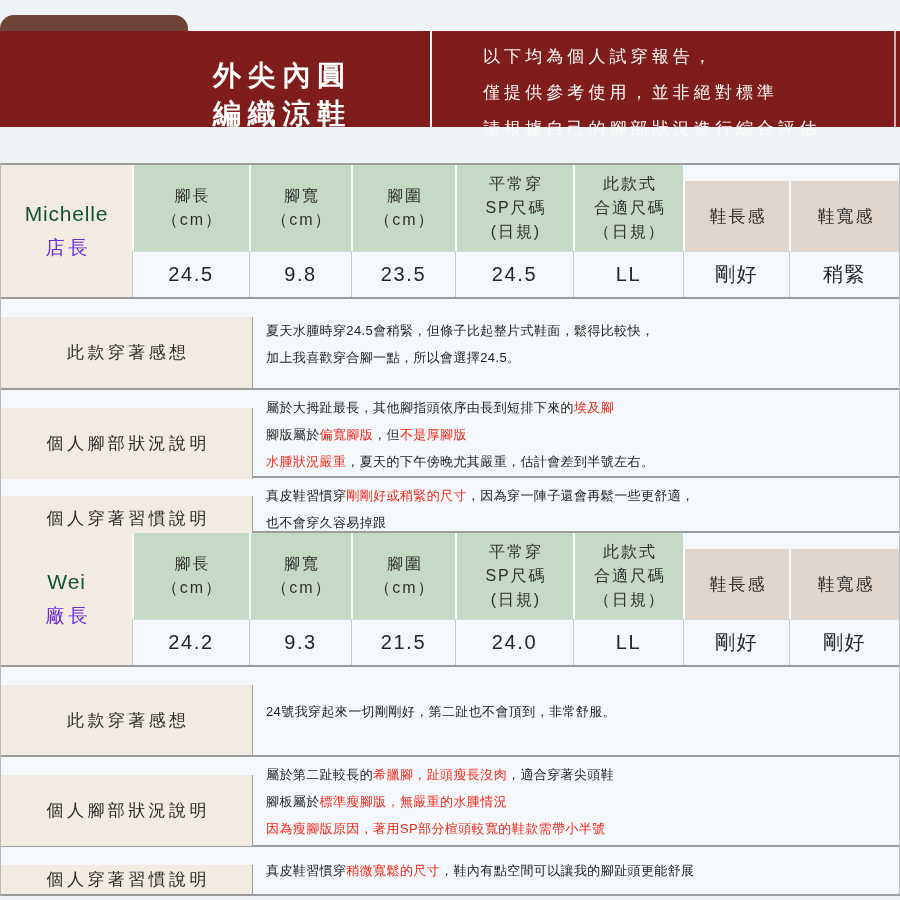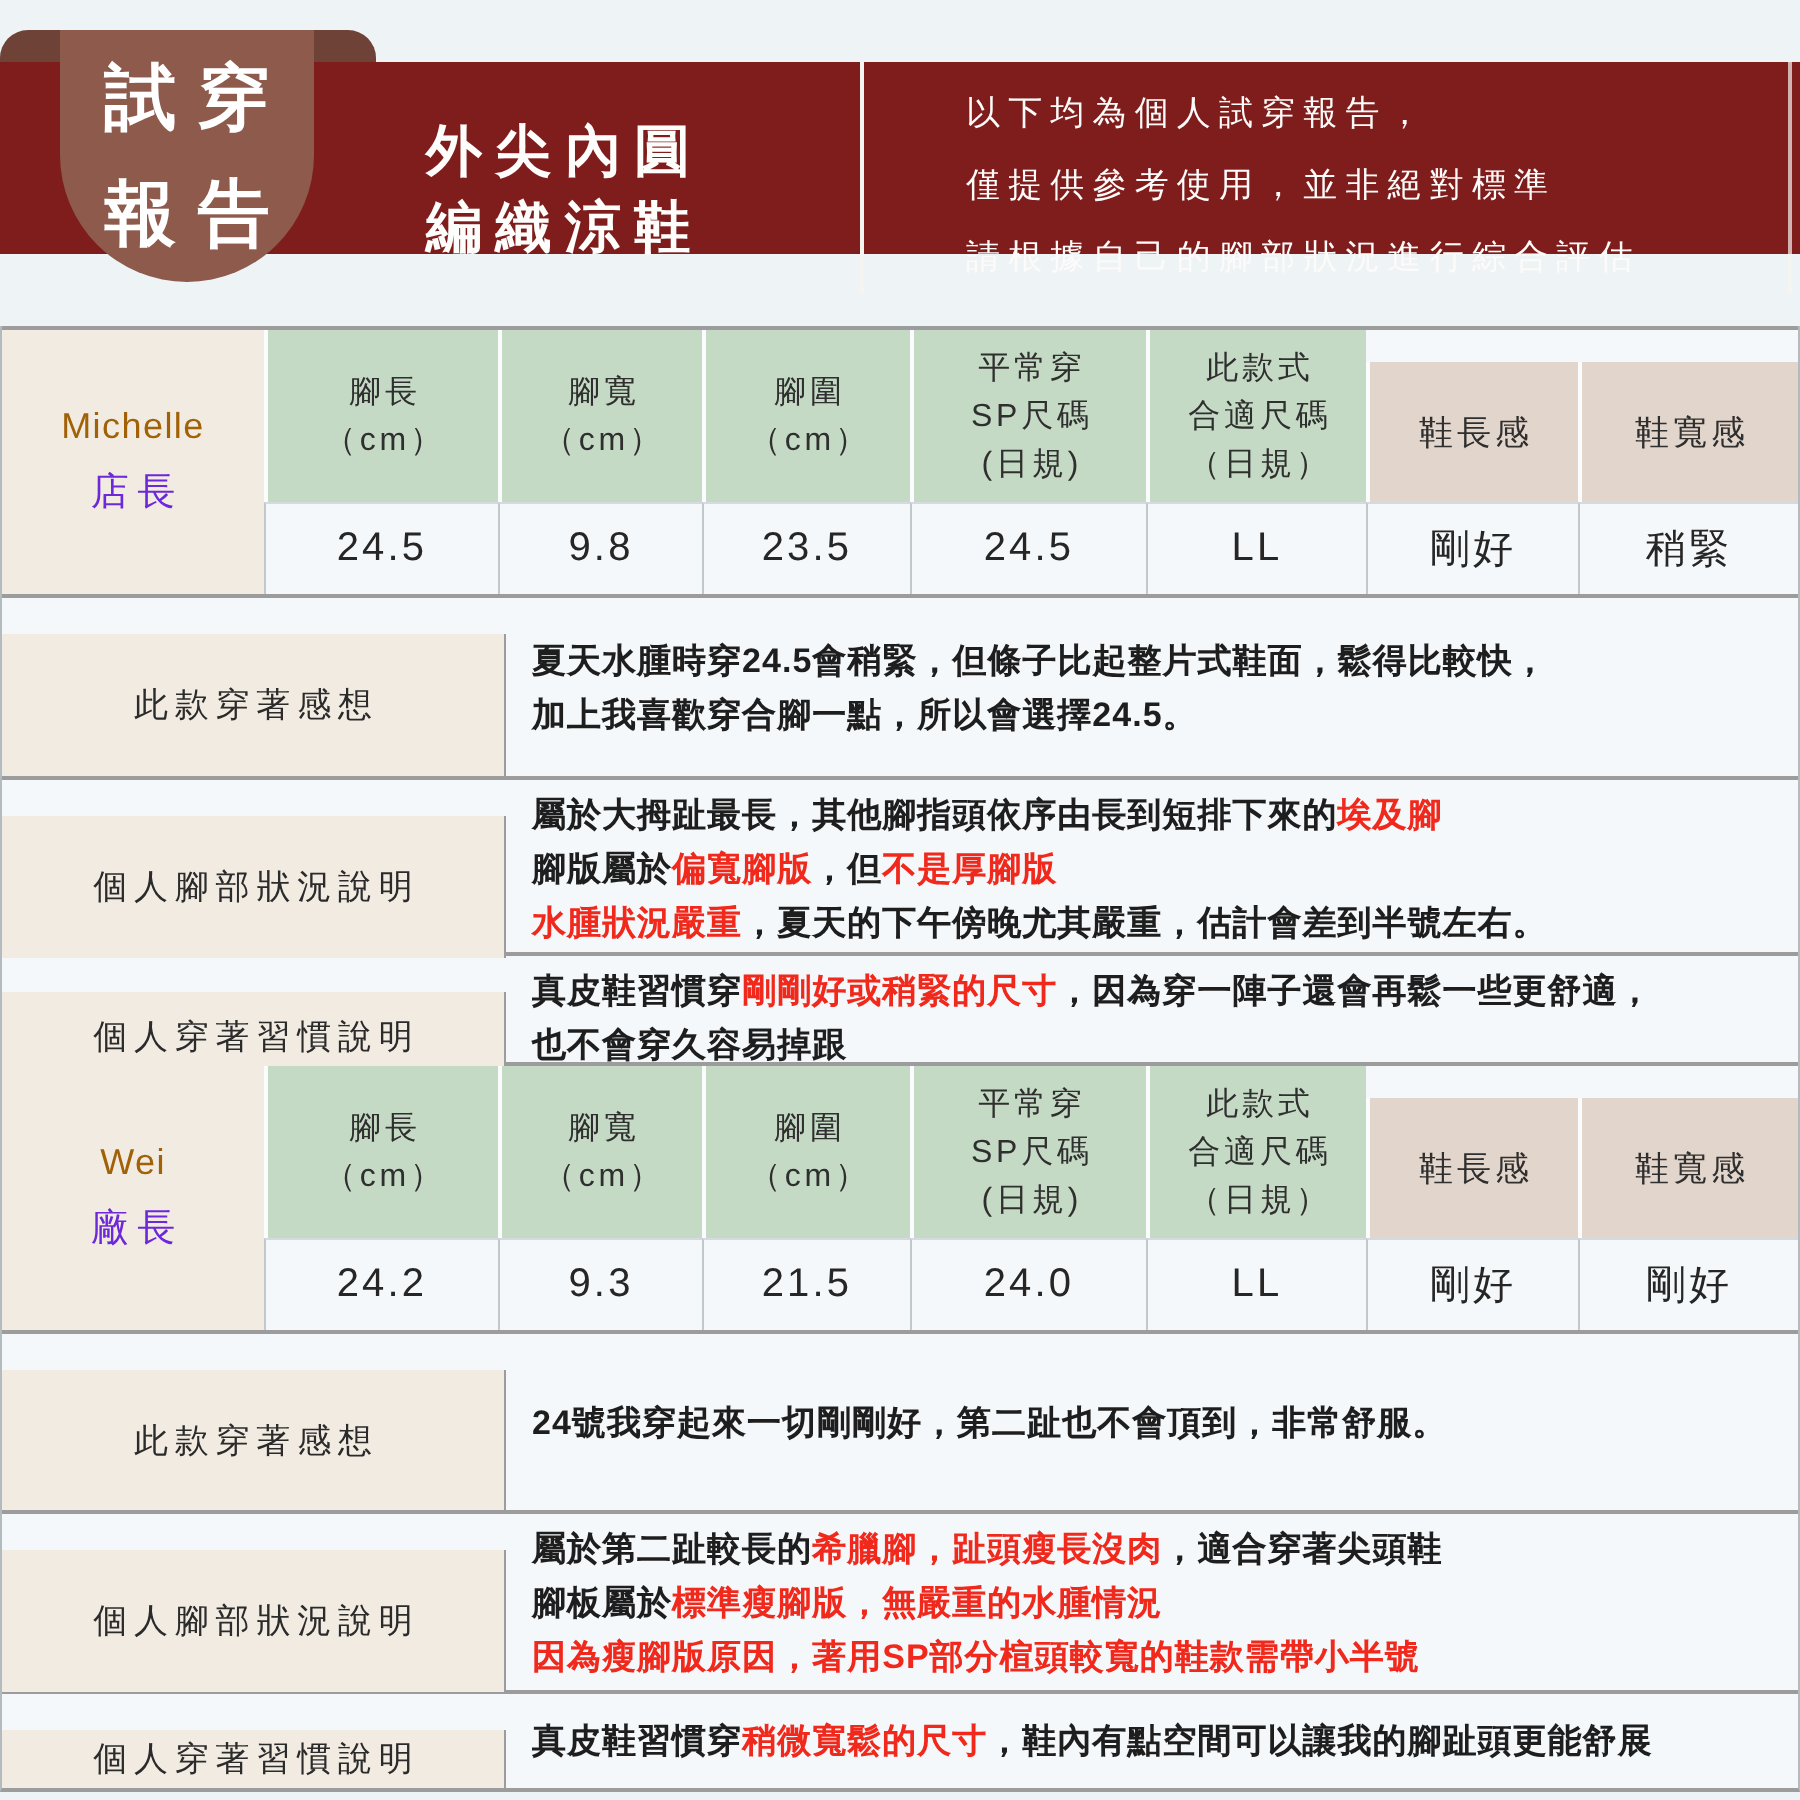--- a/index.html
+++ b/index.html
@@ -44,32 +44,32 @@
     border-bottom:2px solid #9c9c9c;box-sizing:border-box;
   }
   .section{border-top:2px solid #9c9c9c;}
   .pg{
     display:grid;width:100%;
     grid-template-columns:131px 117px 102px 104px 118px 110px 106px 1fr;
     grid-template-rows:86px 46px;background:#f5f8fa;
   }
   .cell{display:flex;flex-direction:column;align-items:center;justify-content:center;box-sizing:border-box;}
   .name-cell{grid-row:1/3;grid-column:1;background:#f1ebe2;gap:9px;}
-  .tester-name{font-size:18px;letter-spacing:.04em;color:#a16207;}
+  .tester-name{font-size:21px;letter-spacing:.04em;color:#14532d;}
   .tester-title{font-size:19px;letter-spacing:.22em;padding-left:.22em;color:#6d28d9;}
   .hc{background:#c5dac5;border-left:2px solid #fafcfd;grid-row:1;gap:3px;
       font-size:16px;color:#2f2f2f;letter-spacing:.12em;padding-left:.12em;}
   .hc.pink{background:#e2d5cb;font-size:17px;margin-top:16px;}
   .vc{grid-row:2;border-left:1px solid #c2c9cd;border-top:1px solid #d4dadd;
       font-size:20px;letter-spacing:.08em;color:#262626;background:#f5f8fa;}
   .desc-row{display:grid;grid-template-columns:252px 1fr;border-top:2px solid #9c9c9c;background:#f5f8fa;}
   .desc-label{background:#f1ebe2;font-size:17px;letter-spacing:.2em;padding-left:.2em;
       color:#2b2b2b;border-right:1px solid #9c9c9c;margin-top:18px;}
   .desc-content{display:flex;flex-direction:column;justify-content:center;
-      padding:4px 10px 4px 13px;font-size:17px;line-height:27px;letter-spacing:.03em;color:#1e1e1e;font-weight:bold;}
+      padding:4px 10px 4px 13px;font-size:13px;line-height:27px;letter-spacing:.03em;color:#1e1e1e;}
   .desc-content .red{color:#f0291c;}
   .s0r0{height:89px}.s0r1{height:86px}.s0r2{height:53px}
   .s1r0{height:88px}.s1r1{height:88px}.s1r2{height:47px}
 </style>
 </head>
 <body>
 
 <div class="page">
 
   <div class="ribbon-wing"></div>
@@ -81,24 +81,20 @@
     </div>
     <div class="band-divider"></div>
     <div class="band-note" style="left:483px;">
       <div>以下均為個人試穿報告，</div>
       <div>僅提供參考使用，並非絕對標準</div>
       <div>請根據自己的腳部狀況進行綜合評估</div>
     </div>
     <div class="band-edge"></div>
   </div>
 
-  <div class="badge">
-    <div>試穿</div>
-    <div>報告</div>
-  </div>
 
   <div class="report" id="report-body">
   <div class="pg section">
     <div class="cell name-cell">
       <div class="tester-name">Michelle</div>
       <div class="tester-title">店長</div>
     </div>
   <div class="cell hc" style="grid-column: 2;">
           <div>腳長</div>
           <div>（cm）</div>

